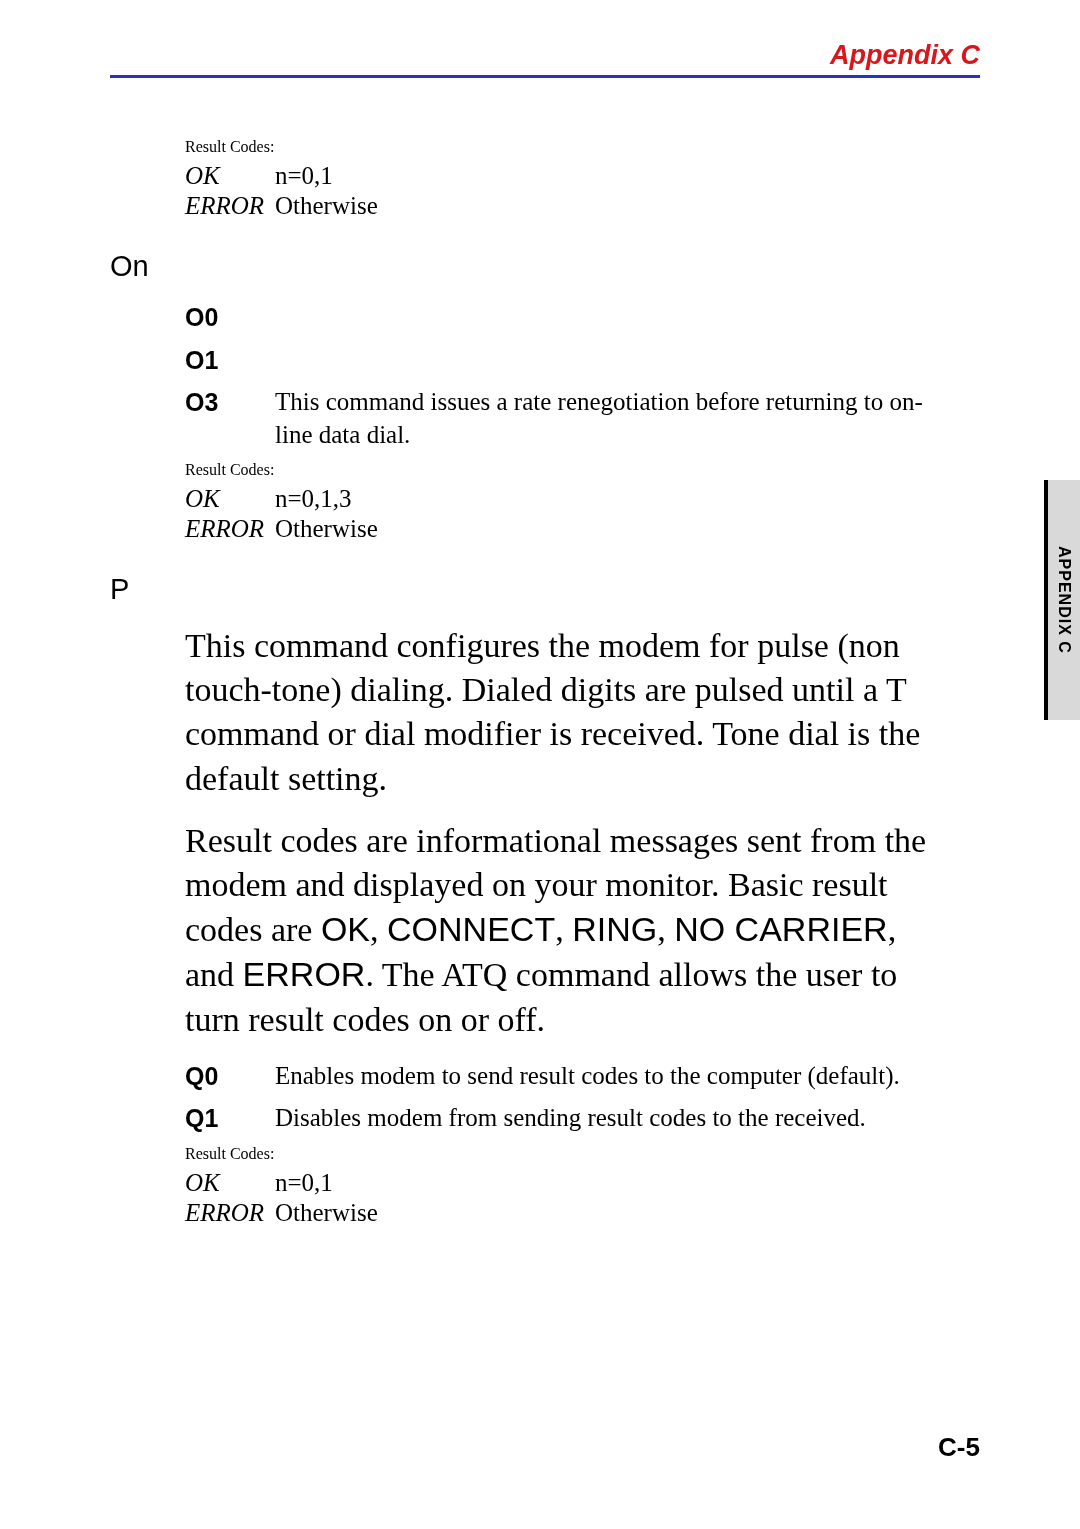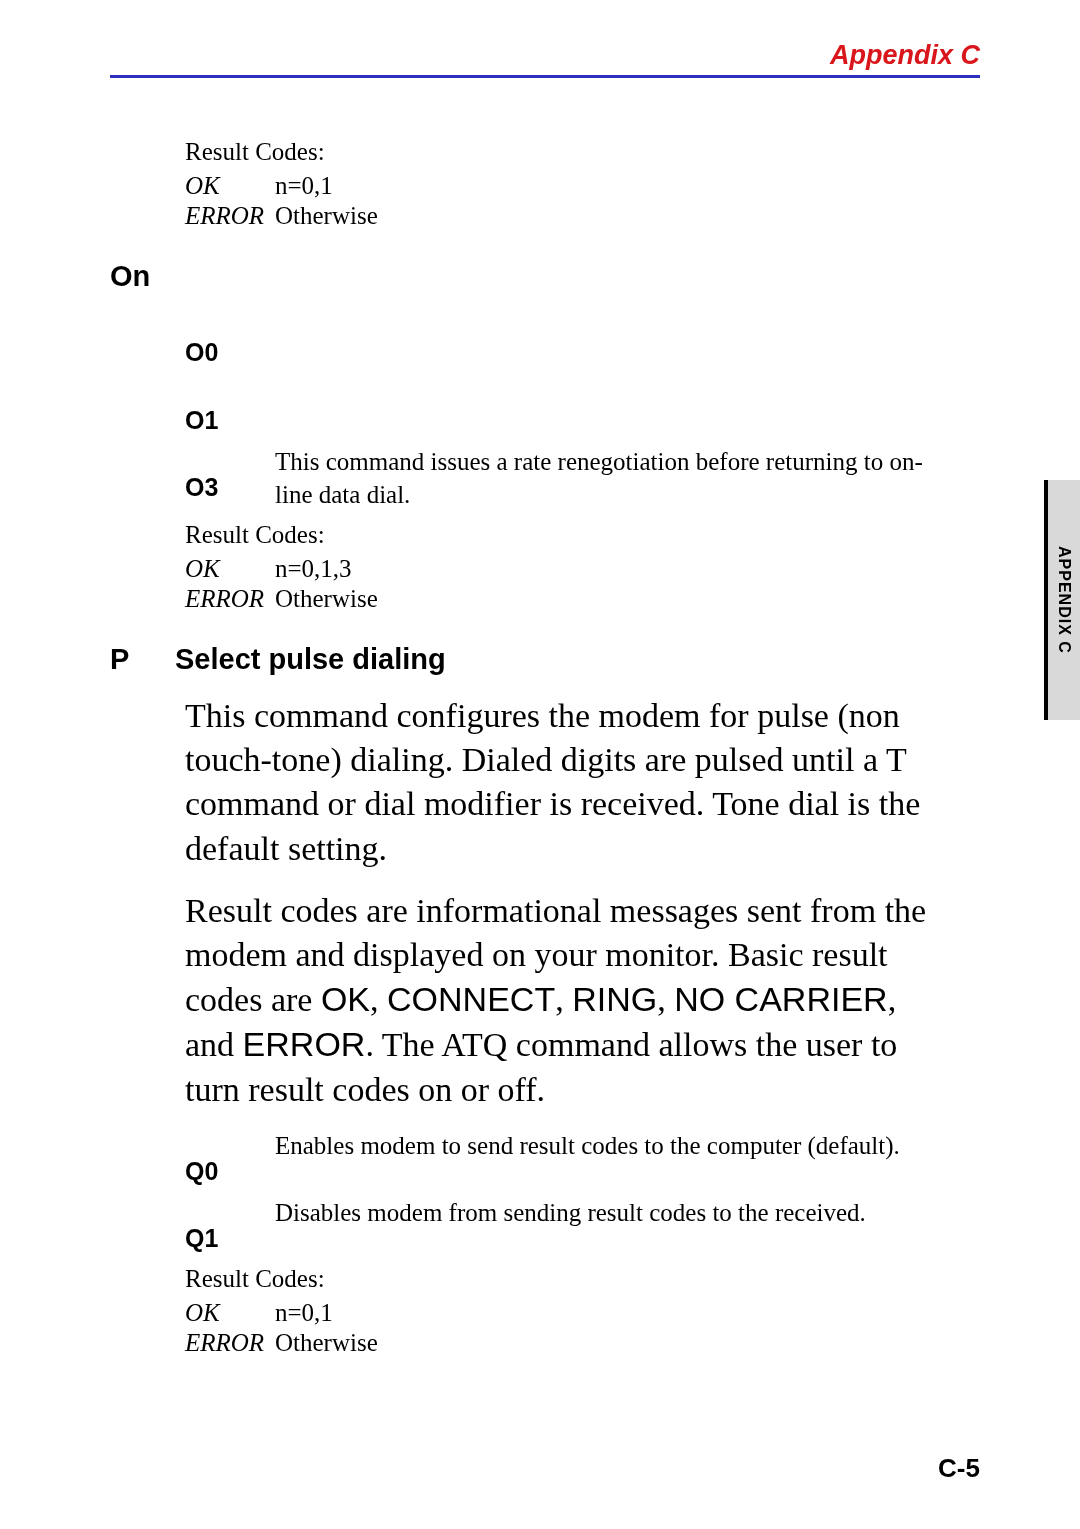--- a/index.html
+++ b/index.html
@@ -29,60 +29,60 @@
     font-family: Arial, Helvetica, sans-serif;
     font-weight: bold;
     font-style: italic;
     color: #d8161b;
     font-size: 27px;
   }
   .indent {
     margin-left: 75px;
   }
   .rc-label {
-    font-size: 25px;
+    font-size: 16px;
     margin: 0 0 6px 0;
   }
   .rc-row {
     display: flex;
     font-size: 25px;
     margin: 0 0 2px 0;
   }
   .rc-key {
     font-style: italic;
     width: 90px;
     flex-shrink: 0;
   }
   .rc-val {
   }
   .section-heading {
     font-family: Arial, Helvetica, sans-serif;
-    font-weight: bold;
+    font-weight: normal;
     font-size: 29px;
     margin: 30px 0 18px 0;
     display: flex;
+    gap: 13px;
   }
   .sh-code {
     width: 65px;
     flex-shrink: 0;
   }
   .sh-title {
   }
   .def-row {
     display: flex;
     margin: 0 0 10px 75px;
     font-size: 25px;
     line-height: 1.3;
   }
   .def-term {
     font-family: Arial, Helvetica, sans-serif;
     font-weight: bold;
     width: 90px;
     flex-shrink: 0;
-    margin-top: 25px;
   }
   .def-desc {
     flex: 1;
     padding-right: 30px;
   }
   .para {
     margin: 0 30px 18px 75px;
     font-size: 34px;
     line-height: 1.3;
   }
@@ -104,21 +104,21 @@
   .side-tab-text {
     writing-mode: vertical-rl;
     font-family: Arial, Helvetica, sans-serif;
     font-weight: bold;
     font-size: 16px;
     letter-spacing: 1px;
     font-variant: small-caps;
   }
   .page-number {
     position: absolute;
-    bottom: 45px;
+    bottom: 66px;
     right: 100px;
     font-family: Arial, Helvetica, sans-serif;
     font-weight: bold;
     font-size: 26px;
   }
 </style>
 </head>
 <body>
 
 <div class="page">
@@ -161,21 +161,20 @@
       <span class="rc-val">n=0,1,3</span>
     </div>
     <div class="rc-row">
       <span class="rc-key">ERROR</span>
       <span class="rc-val">Otherwise</span>
     </div>
   </div>
 
   <h2 class="section-heading">
     <span class="sh-code">P</span>
-    <span class="sh-title">Select pulse dialing</span>
   </h2>
   <p class="para">This command configures the modem for pulse (non touch-tone) dialing. Dialed digits are pulsed until a T command or dial modifier is received. Tone dial is the default setting.</p>
 
   <p class="para">
     <span>Result codes are informational messages sent from the modem and displayed on your monitor. Basic result codes are </span><span class="sans">OK</span><span>, </span><span class="sans">CONNECT</span><span>, </span><span class="sans">RING</span><span>, </span><span class="sans">NO CARRIER</span><span>, and </span><span class="sans">ERROR</span><span>. </span><span>The ATQ command allows the user to turn result codes on or off.</span>
   </p>
 
   <div class="def-row">
     <span class="def-term">Q0</span>
     <span class="def-desc">Enables modem to send result codes to the computer (default).</span>

